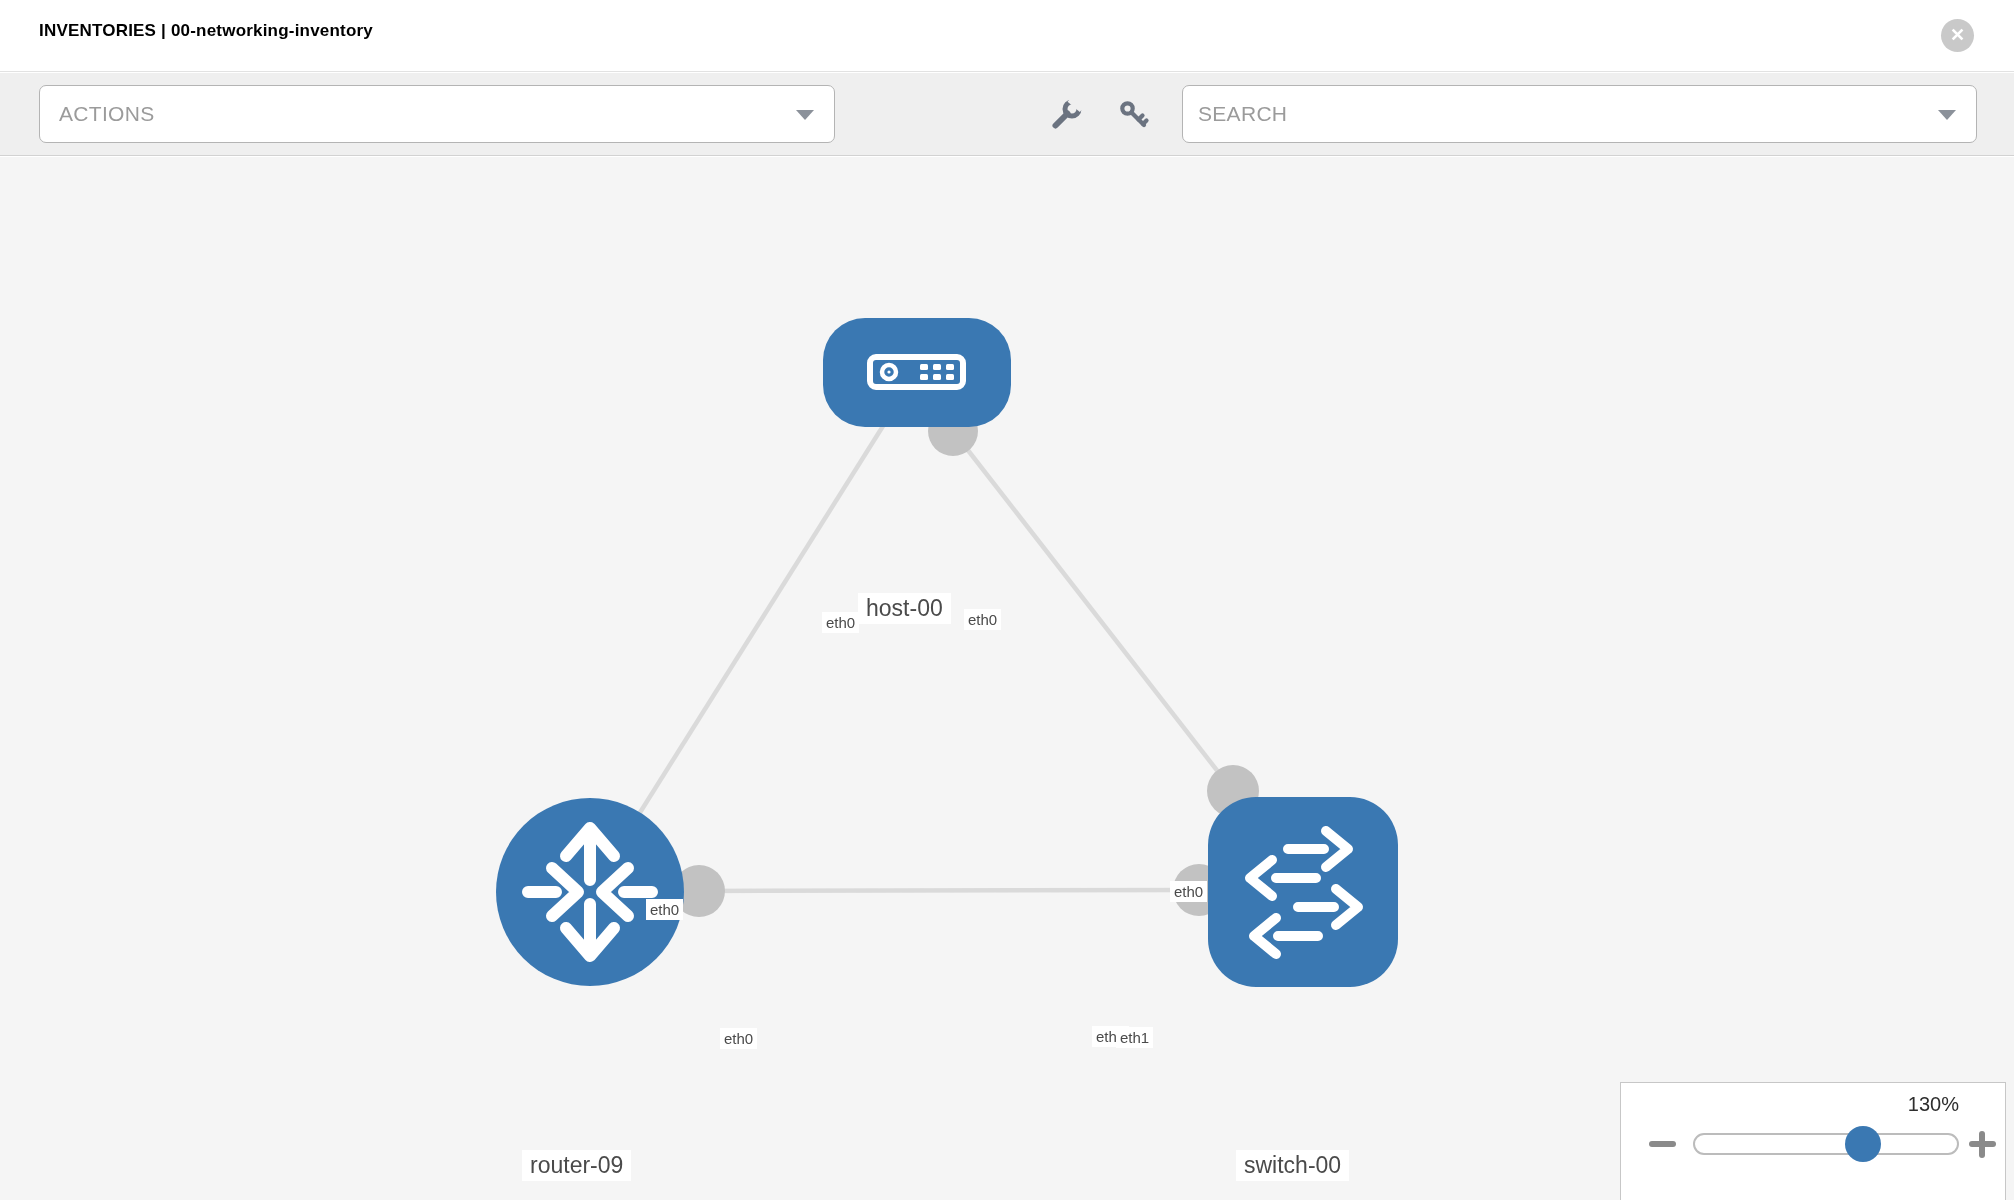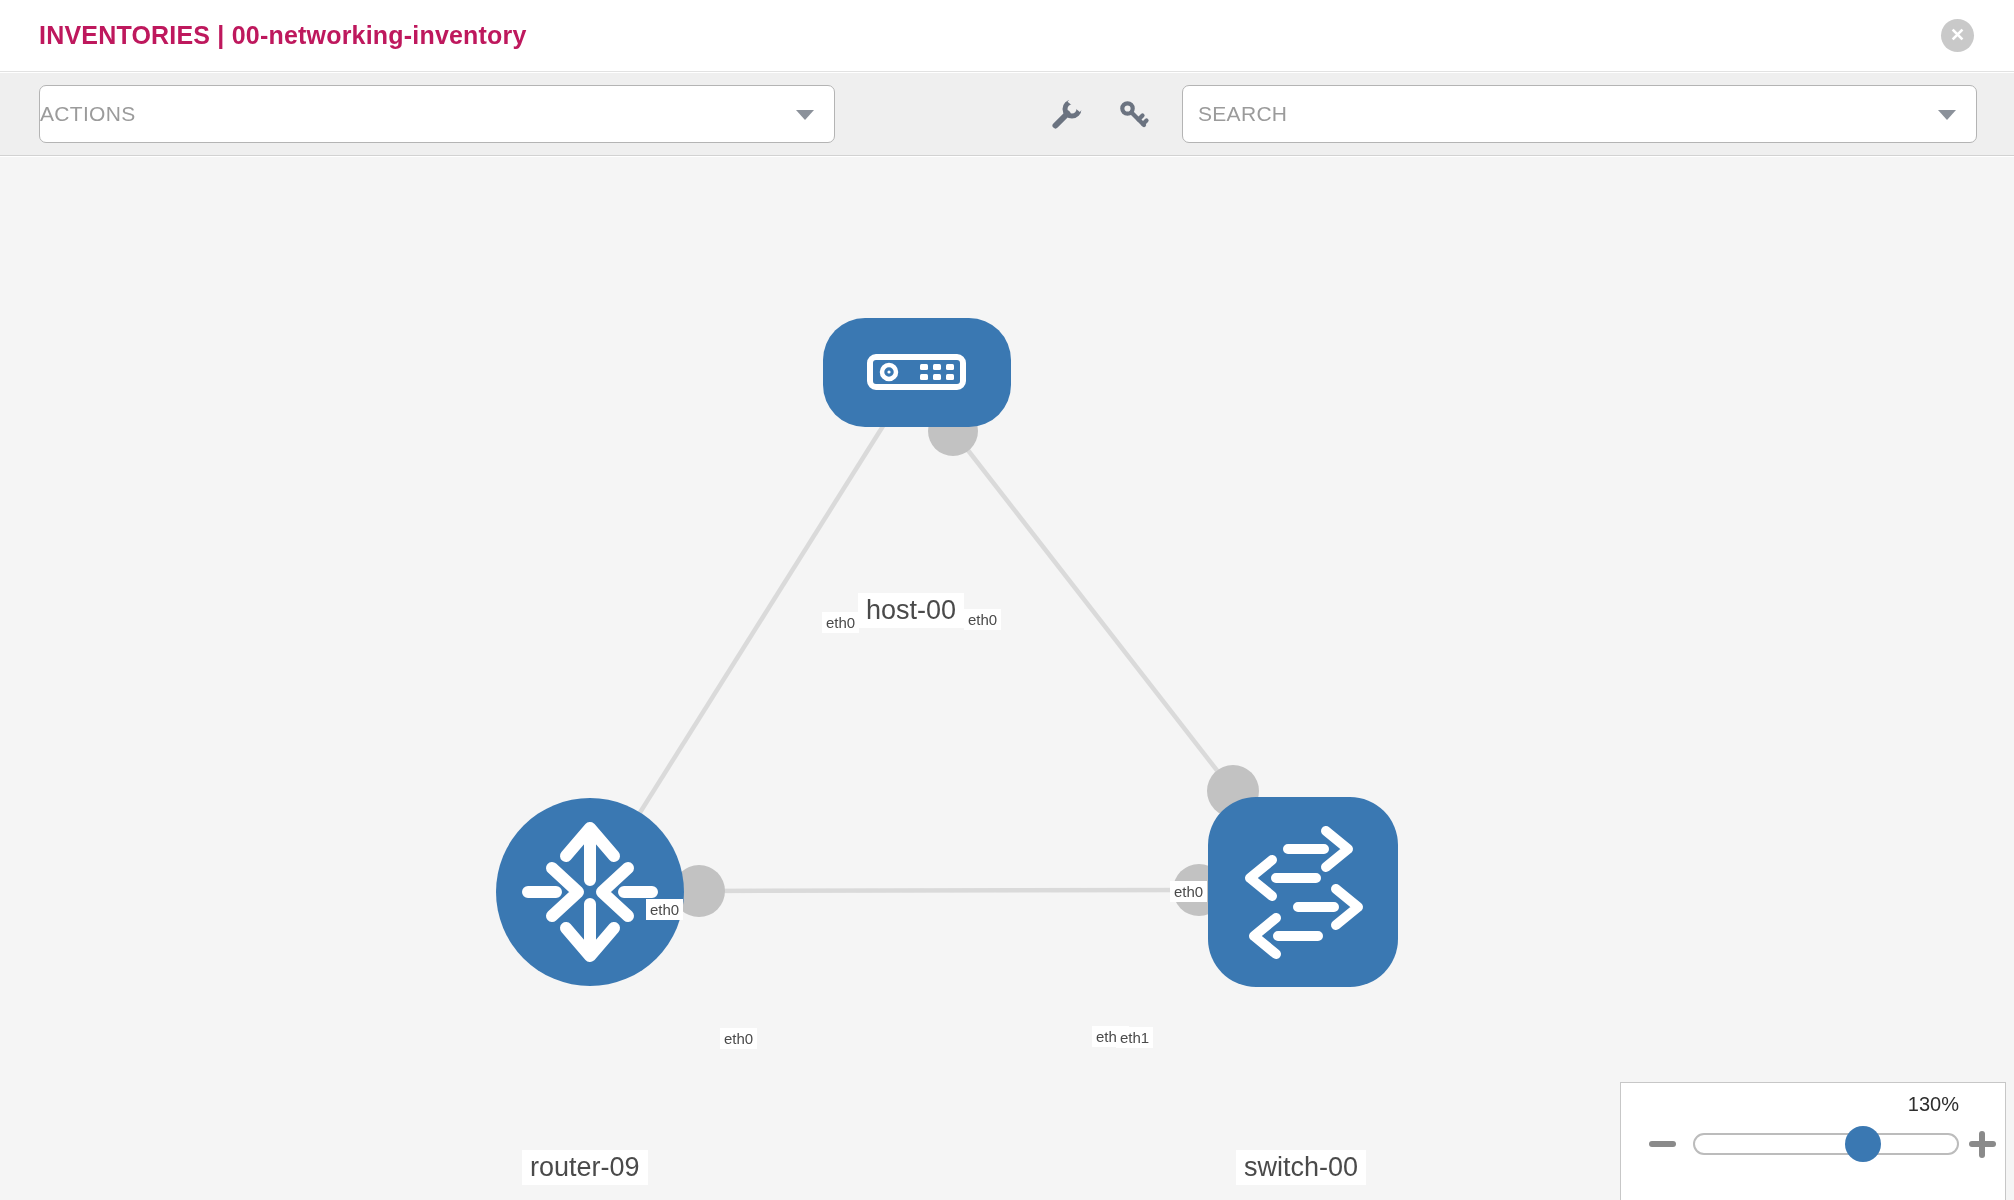--- a/index.html
+++ b/index.html
@@ -2,55 +2,55 @@
 <html><head>
 <meta charset="utf-8">
 <style>
   * { margin:0; padding:0; box-sizing:border-box; }
   html,body { width:2014px; height:1200px; overflow:hidden; background:#fff;
               font-family:"Liberation Sans", sans-serif; }
 
   
   .header { position:absolute; top:0; left:0; width:2014px; height:72px;
             background:#fff; border-bottom:1px solid #e2e2e2; }
-  .page-title { position:absolute; left:39px; top:21px; font-size:25px; font-weight:700;
-                color:#be185d; letter-spacing:.2px; }
+  .page-title { position:absolute; left:39px; top:21px; font-size:17px; font-weight:700;
+                color:#000000; letter-spacing:.2px; }
   .close-btn { position:absolute; left:1941px; top:19px; width:33px; height:33px;
                border-radius:50%; background:#c9c9c9; color:#fff; text-align:center;
                line-height:33px; font-size:18px; font-weight:700; cursor:pointer; }
 
   
   .toolbar { position:absolute; top:73px; left:0; width:2014px; height:83px;
              background:#efefef; border-bottom:1px solid #d2d2d2; }
   .select-box { position:absolute; top:12px; height:58px; background:#fff;
                 border:1px solid #b4b4b4; border-radius:7px; display:flex;
                 align-items:center; }
   .actions-box { left:39px; width:796px; }
   .search-box  { left:1182px; width:795px; }
-  .select-label { font-size:21px; color:#9b9b9b; letter-spacing:.3px; }
+  .select-label { margin-left:19px; font-size:21px; color:#9b9b9b; letter-spacing:.3px; }
   .caret { position:absolute; right:20px; top:24px; width:0; height:0;
            border-left:9px solid transparent; border-right:9px solid transparent;
            border-top:10px solid #8b919a; }
   .search-input { position:absolute; left:0; top:0; width:100%; height:100%;
                   border:none; outline:none; background:transparent; border-radius:7px;
                   padding-left:15px; padding-right:50px; font-size:21px; color:#555;
                   font-family:"Liberation Sans", sans-serif; }
   .search-input::placeholder { color:#9b9b9b; letter-spacing:.3px; opacity:1; }
   .tool-icon { position:absolute; top:26px; width:32px; height:32px; cursor:pointer; }
   .wrench-pos { left:1050px; }
   .key-pos    { left:1118px; }
 
   
   .canvas { position:absolute; top:157px; left:0; width:2014px; height:1043px;
             background:#f5f5f5; }
   .graph-svg { position:absolute; top:0; left:0; }
 
   
   .chip { position:absolute; background:#fff; color:#4a4a4a; white-space:nowrap; }
-  .node-chip { font-size:27px; padding:2px 8px; }
+  .node-chip { font-size:23px; padding:2px 8px; }
   .if-chip   { font-size:15px; padding:2px 4px; }
 
   
   .zoom-panel { position:absolute; left:1620px; top:1082px; width:386px; height:130px;
                 background:#fff; border:1px solid #c7c7c7; }
   .zoom-value { position:absolute; left:72px; top:10px; width:266px; text-align:right;
                 font-size:20px; color:#2e2e2e; }
   .zoom-minus { position:absolute; left:28px; top:58px; width:27px; height:6px;
                 border-radius:3px; background:#8a8a8a; cursor:pointer; }
   .zoom-track { position:absolute; left:72px; top:50px; width:266px; height:22px;

